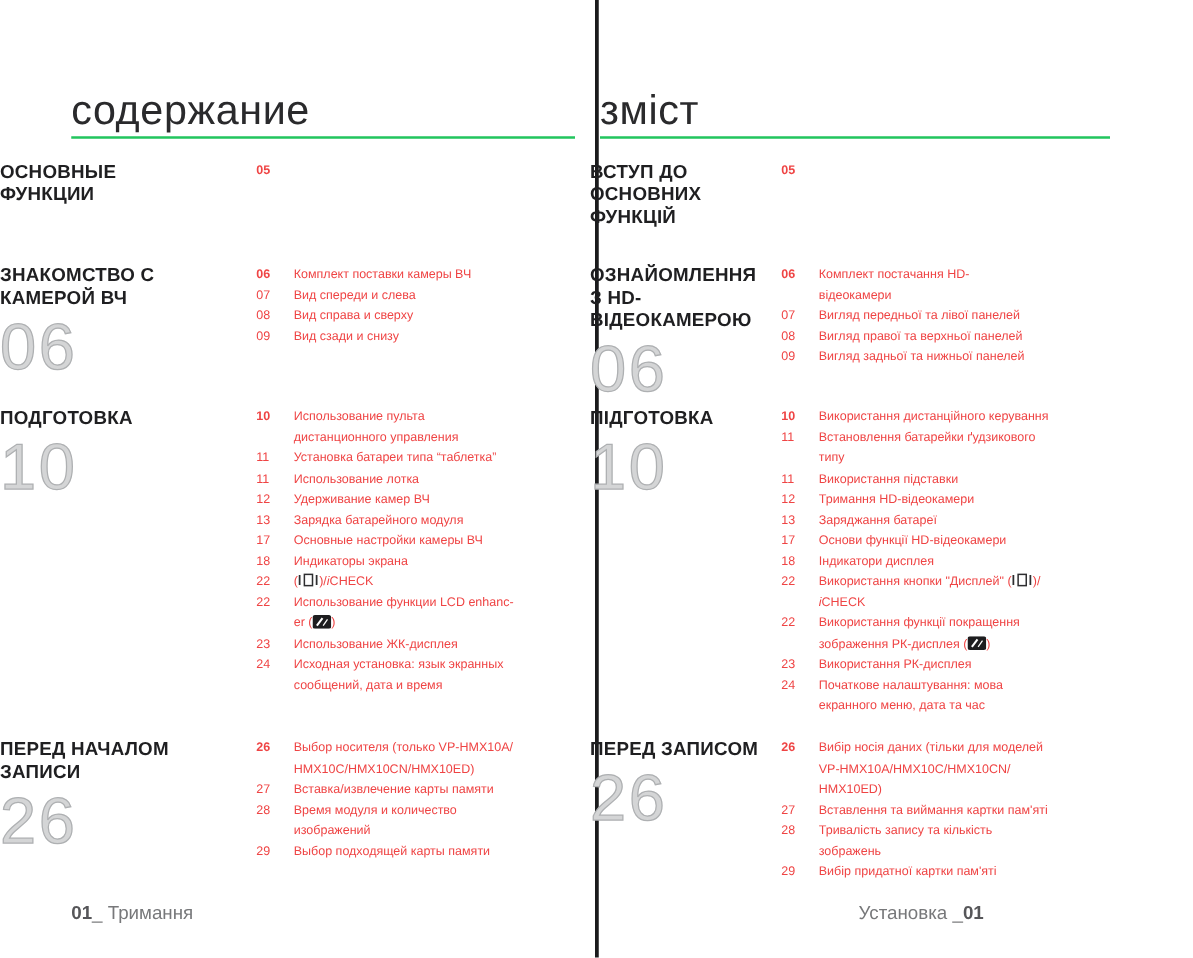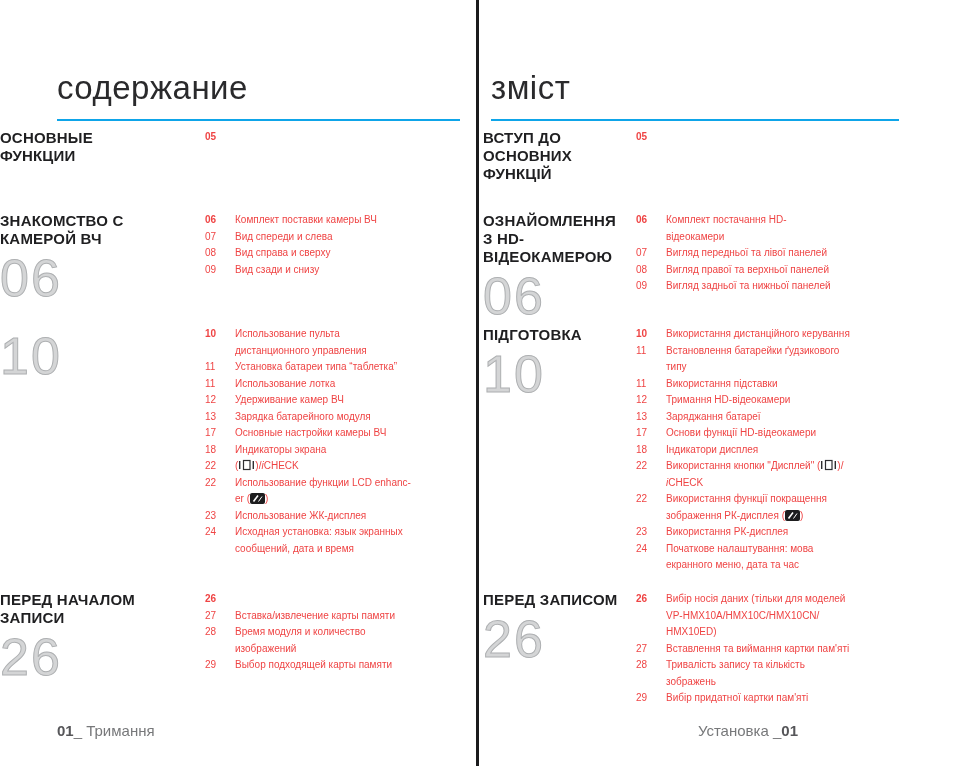--- a/index.html
+++ b/index.html
@@ -5,23 +5,23 @@
   html,body{margin:0;padding:0;}
   body{
     width:954px;height:766px;background:#ffffff;position:relative;overflow:hidden;
     font-family:"Liberation Sans",sans-serif;color:#2e2e30;
     -webkit-font-smoothing:antialiased;
   }
   .page{position:absolute;inset:0;}
   .divider{position:absolute;left:476px;top:0;width:3px;height:766px;background:#1b1b1d;}
   .col{position:absolute;top:0;height:100%;}
   .col.left{left:0;width:476px;}
-  .col.right{left:483px;width:375px;}
-
-  .title-row{position:absolute;top:70px;border-bottom:2px solid #0ea5e9;padding-bottom:13px;}
+  .col.right{left:472px;width:375px;}
+
+  .title-row{position:absolute;top:70px;border-bottom:2px solid #22c55e;padding-bottom:3px;}
   .col.left  .title-row{left:57px;width:403px;}
   .col.right .title-row{left:8px;width:408px;}
   .title-text{font-size:33px;line-height:36px;color:#2a2a2c;letter-spacing:.5px;}
 
   .section{position:absolute;left:0;right:0;}
   .head{position:absolute;top:0;font-weight:bold;
         font-size:15px;line-height:18px;color:#1f1f21;letter-spacing:.2px;}
   .col.left  .head{left:0;width:195px;}
   .col.right .head{left:0;width:141px;}
   .ghost{
@@ -99,20 +99,21 @@
             <div class="item">
               <span class="num">09</span>
               <div class="txt">
                 <div class="line">Вид сзади и снизу</div>
               </div>
             </div>
           </div>
         </div>
         <div class="section" style="top: 326px;">
           <div class="head">
+            <div class="head-line">ПОДГОТОВКА</div>
             <div class="ghost">10</div>
           </div>
           <div class="items">
             <div class="item">
               <span class="num b">10</span>
               <div class="txt">
                 <div class="line">Использование пульта</div>
                 <div class="line">дистанционного управления</div>
               </div>
             </div>
@@ -190,20 +191,24 @@
         </div>
         <div class="section" style="top: 591px;">
           <div class="head">
             <div class="head-line">ПЕРЕД НАЧАЛОМ</div>
             <div class="head-line">ЗАПИСИ</div>
             <div class="ghost">26</div>
           </div>
           <div class="items">
             <div class="item">
               <span class="num b">26</span>
+              <div class="txt">
+                <div class="line">Выбор носителя (только VP-HMX10A/</div>
+                <div class="line">HMX10C/HMX10CN/HMX10ED)</div>
+              </div>
             </div>
             <div class="item">
               <span class="num">27</span>
               <div class="txt">
                 <div class="line">Вставка/извлечение карты памяти</div>
               </div>
             </div>
             <div class="item">
               <span class="num">28</span>
               <div class="txt">

